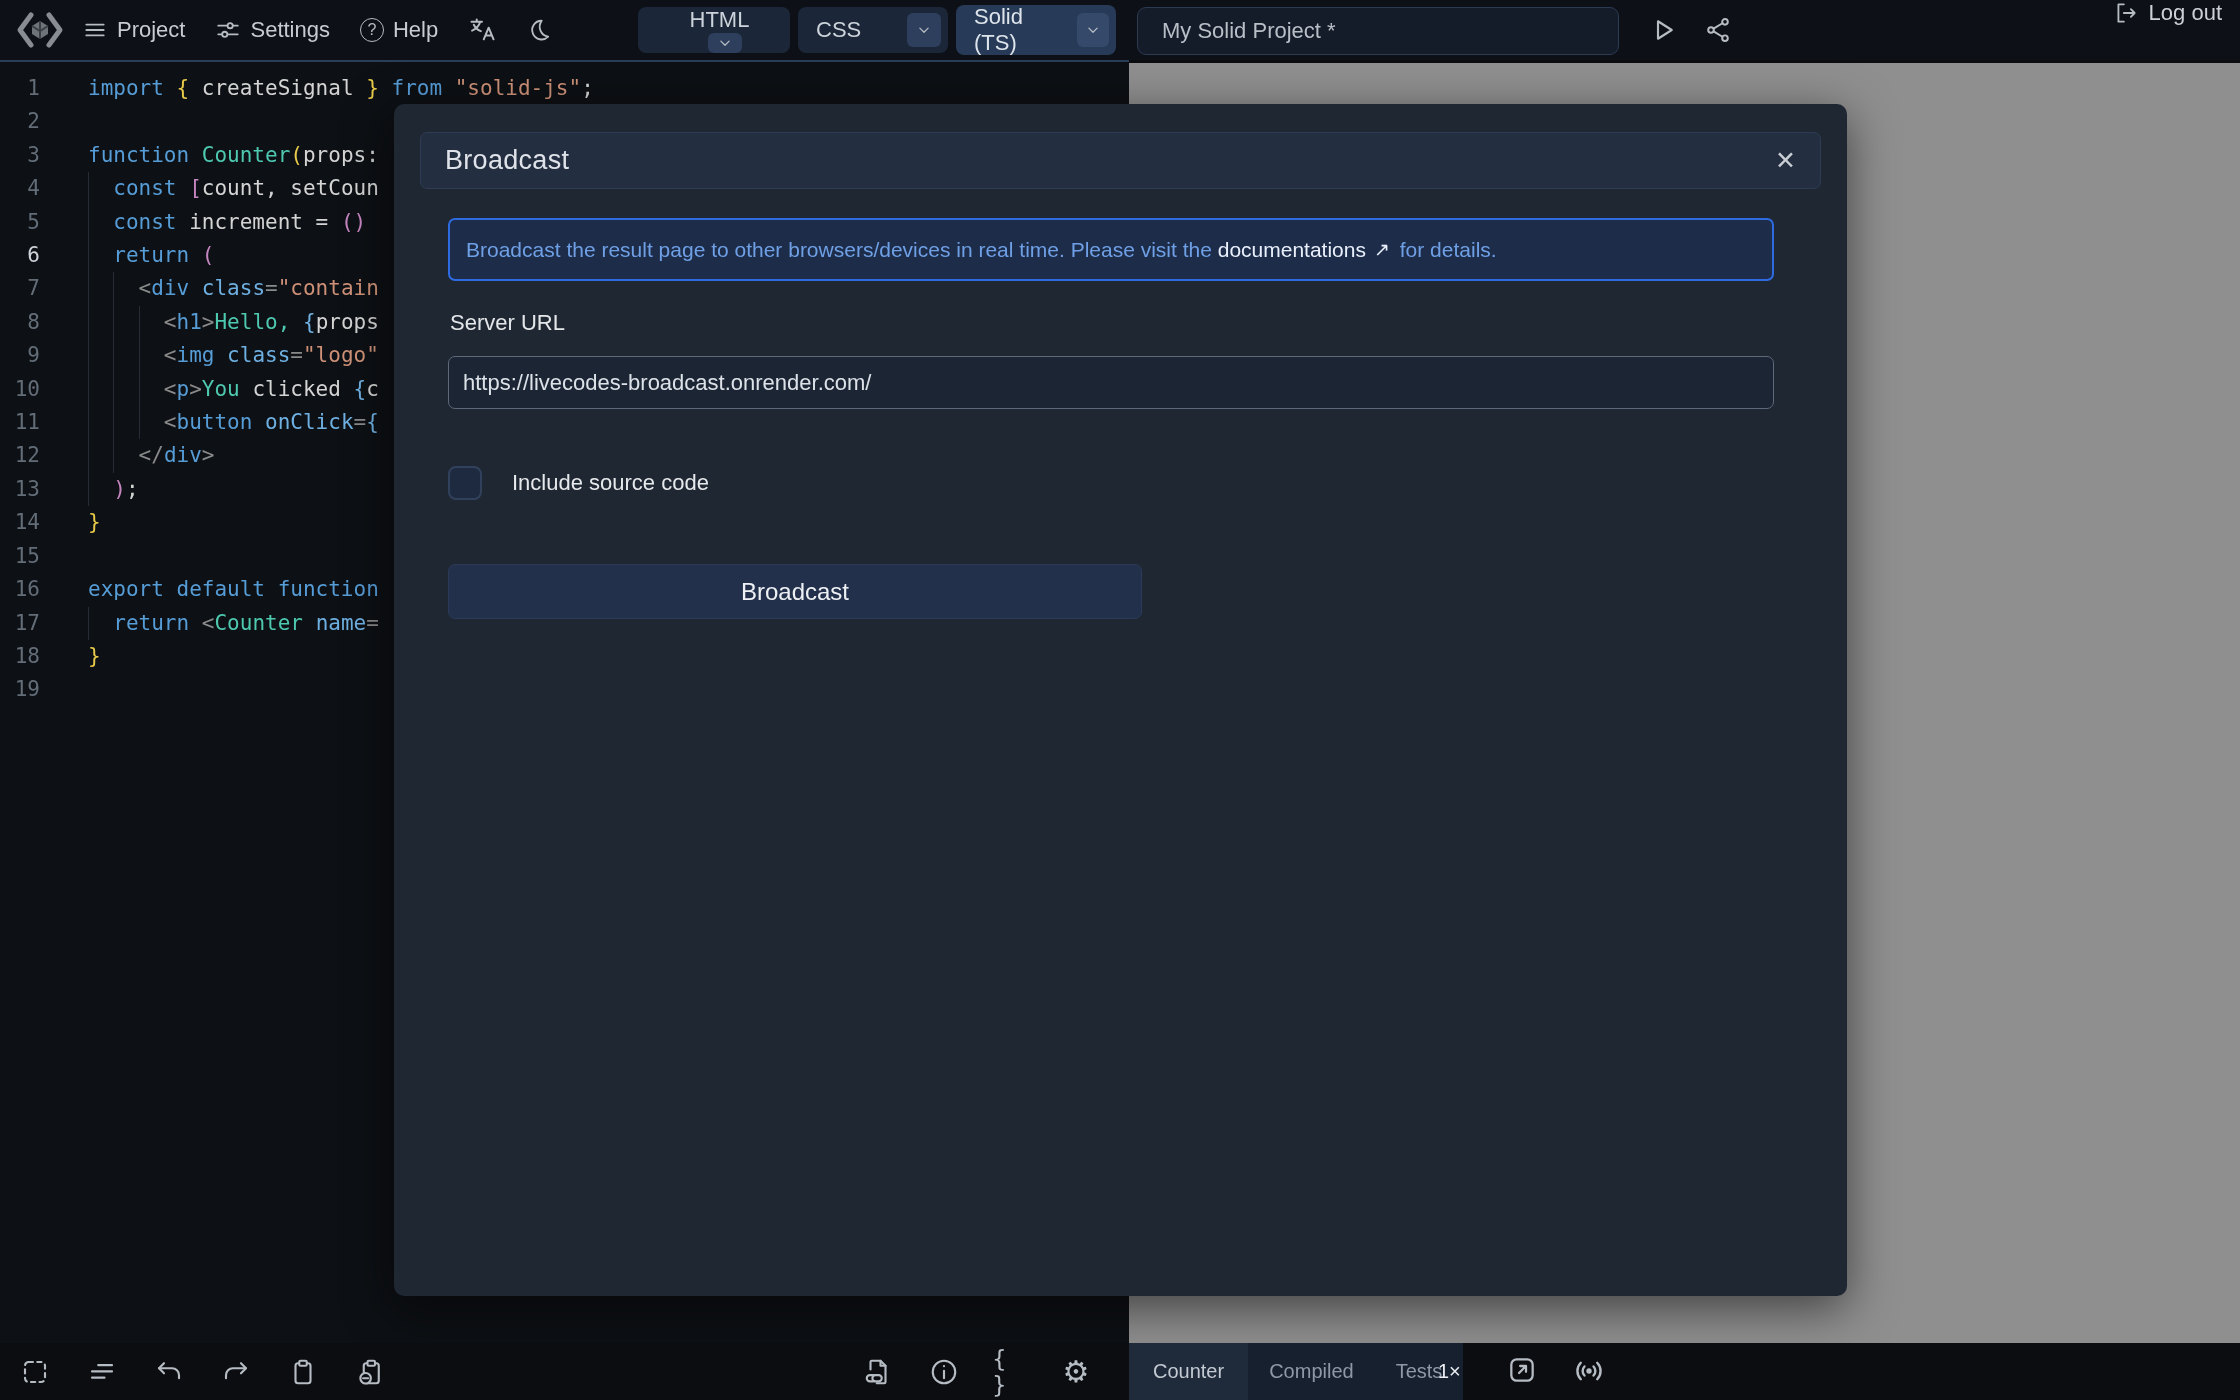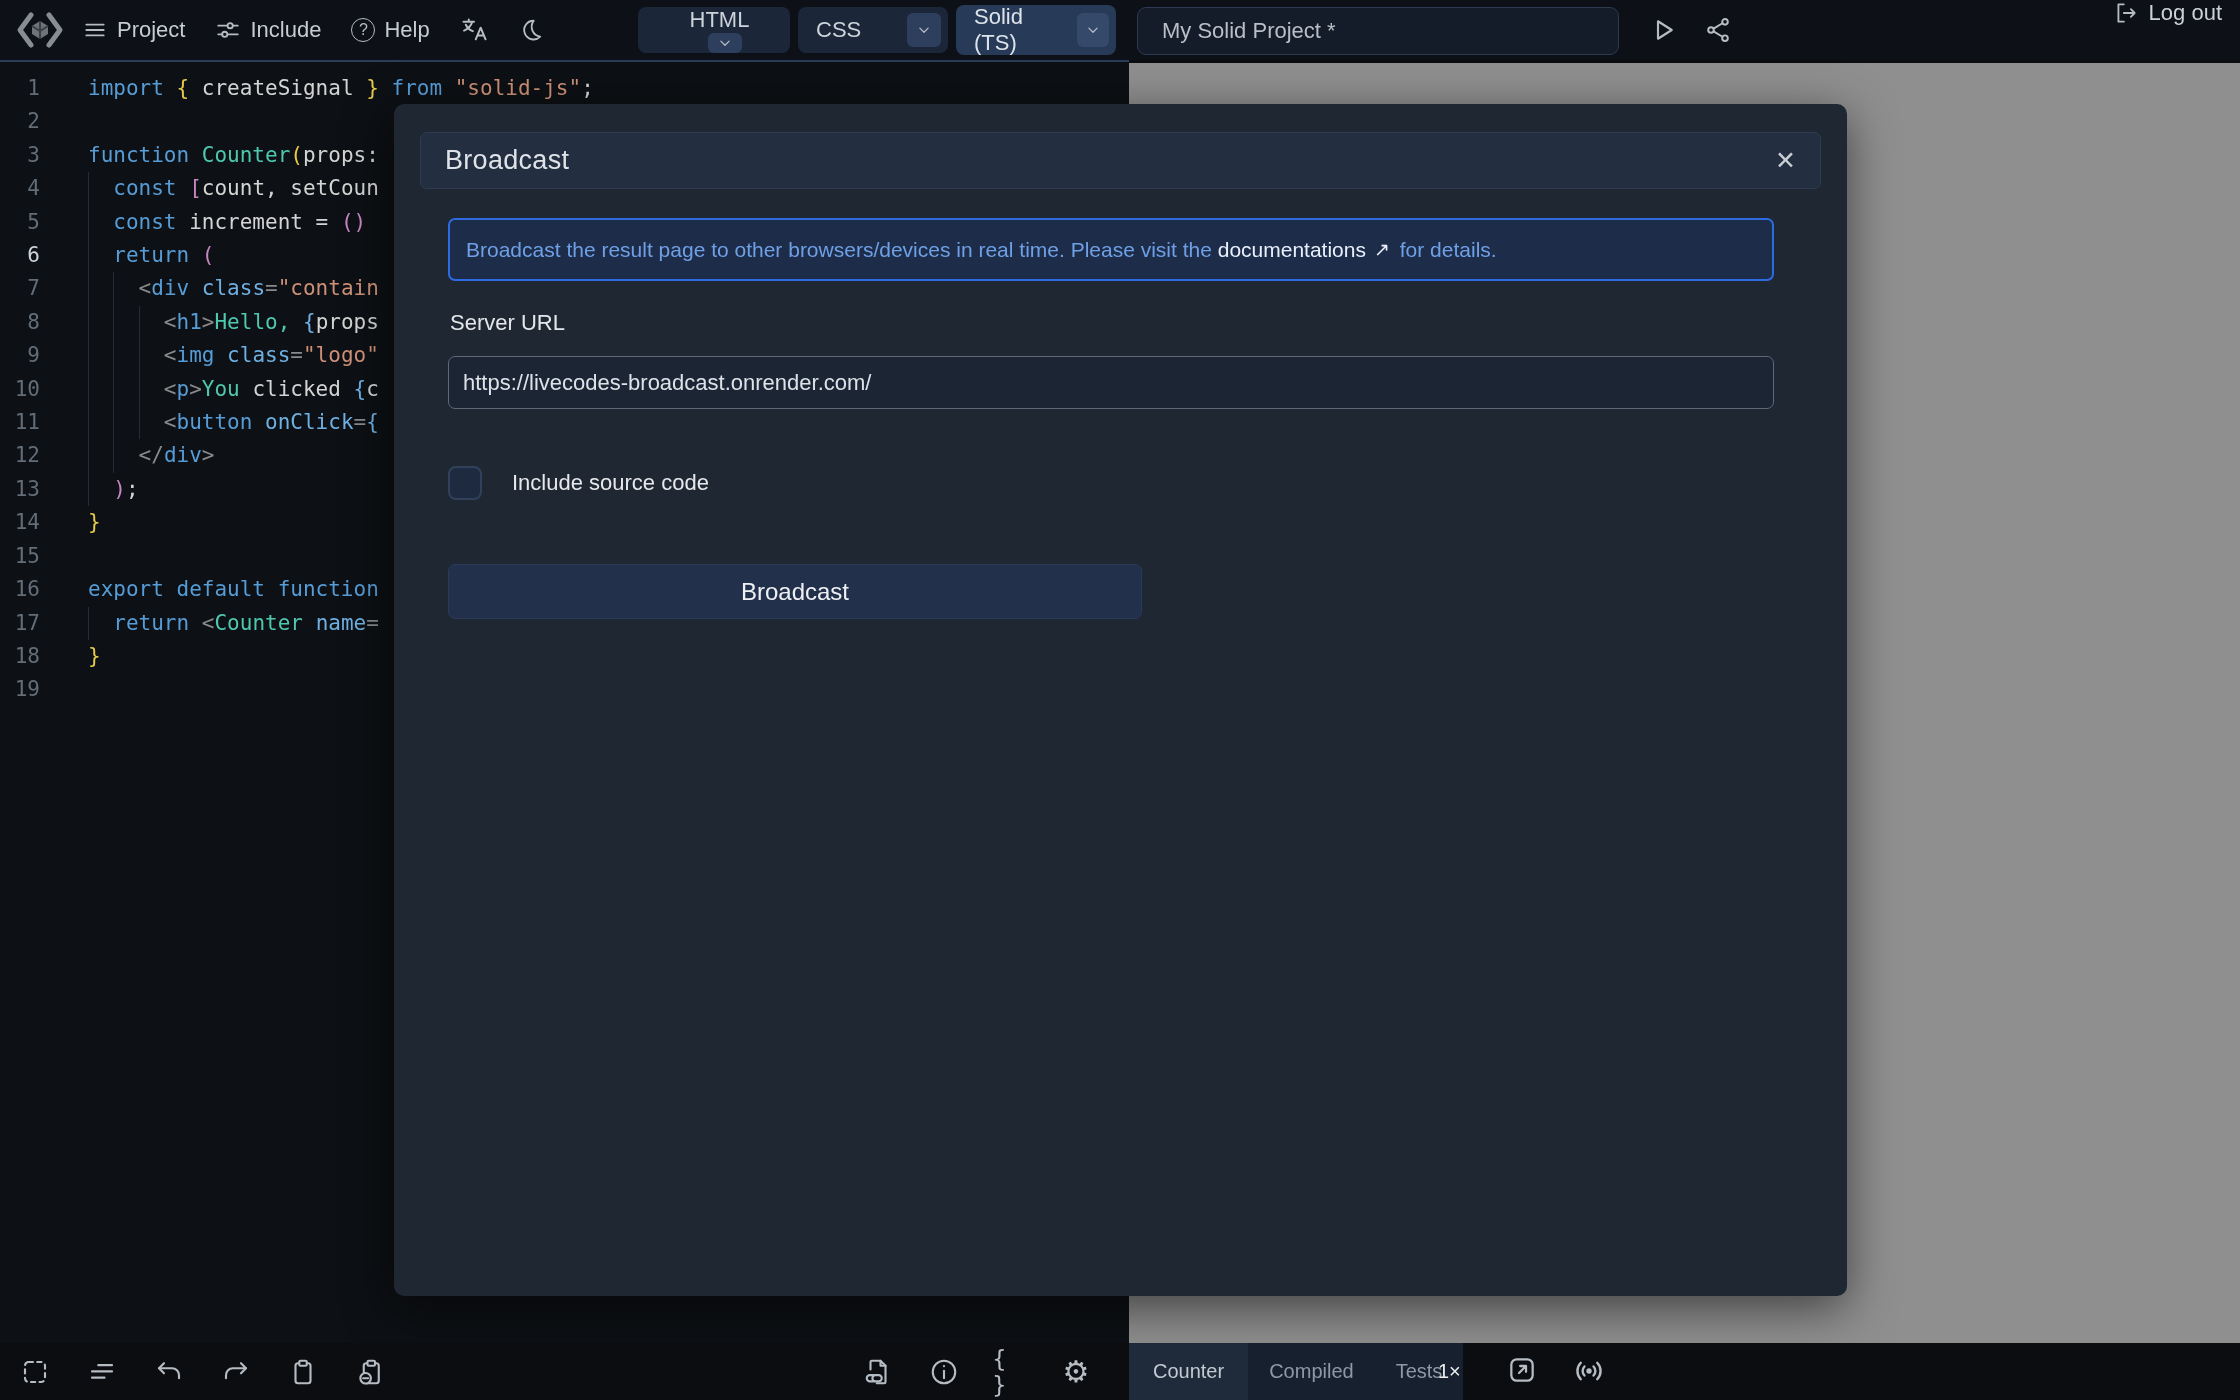--- a/index.html
+++ b/index.html
@@ -93,21 +93,21 @@
             <path d="M4 7h16M4 12h16M4 17h16"></path>
           </svg>
         <span>Project</span>
       </div>
       <div class="menu-item">
         <svg class="ic" width="26" height="26" viewBox="0 0 24 24">
             <path d="M3 8h18M3 16h18"></path>
             <circle cx="14" cy="8" r="2.4" fill="#0d1016"></circle>
             <circle cx="9" cy="16" r="2.4" fill="#0d1016"></circle>
           </svg>
-        <span>Include</span>
+        <span>Settings</span>
       </div>
       <div class="menu-item">
         <span class="round-q">?</span>
         <span>Help</span>
       </div>
       <div class="icon-btn">
         <svg class="ic" width="28" height="28" viewBox="0 0 24 24">
           <path d="M3 5h9M7.5 3v2M10.5 5c-1 3.4-3.6 6.2-7 7.6M5 7.5c1.3 2.8 3.5 4.6 6 5.5"></path>
           <path d="M13.5 20l4.2-10 4.2 10M15 16.8h5.4"></path>
         </svg>

